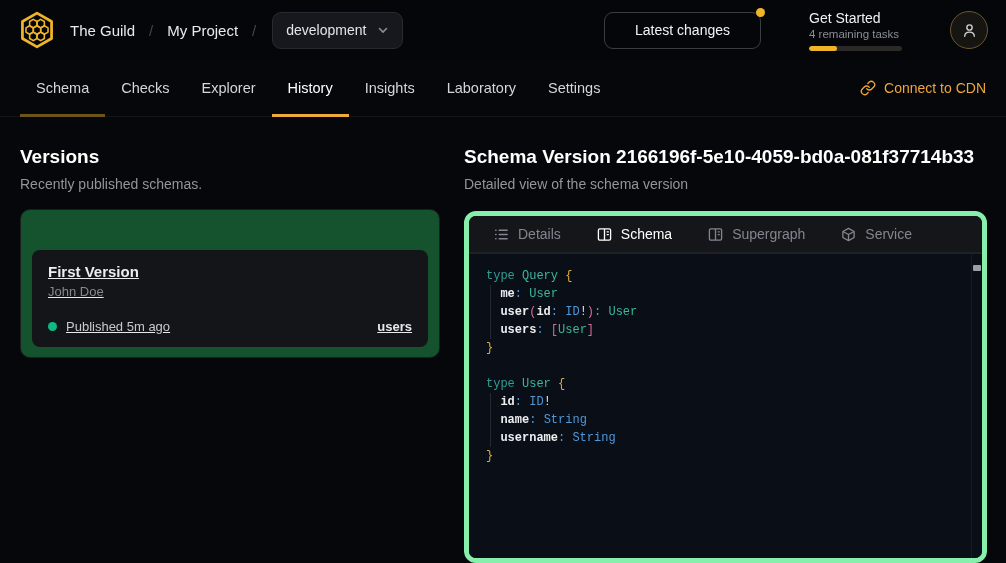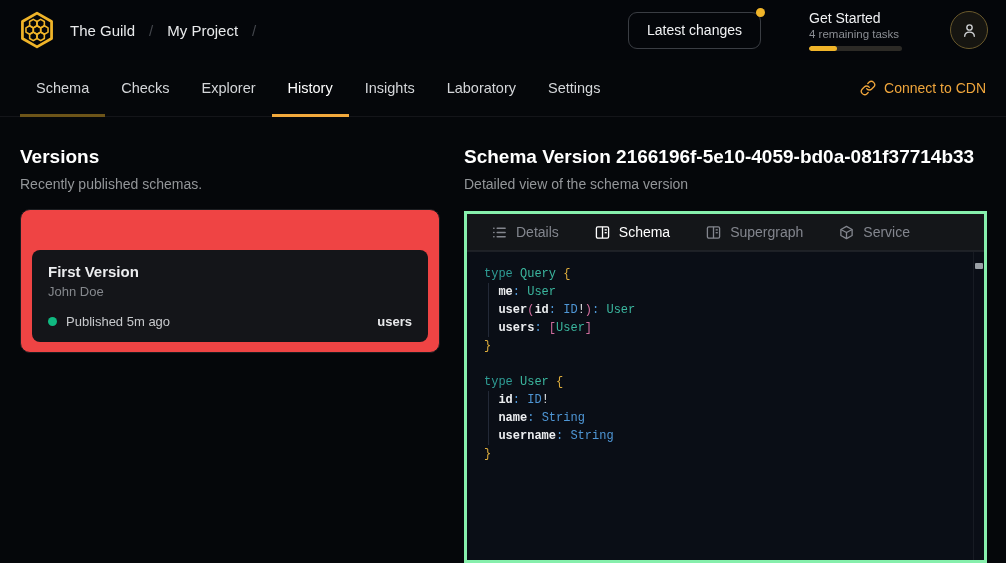--- a/index.html
+++ b/index.html
@@ -21,21 +21,21 @@
   .env-select {
     margin-left:16px; height:37px; padding:0 13px; border-radius:9px;
     background:#16181d; border:1px solid #272a30; display:flex; align-items:center;
     gap:11px; cursor:pointer;
   }
   .env-select .val { font-size:14px; color:#e4e5e8; }
   .chev { color:#8b8e94; display:flex; }
   .spacer { flex:1; }
   .latest-wrap { position:relative; }
   .latest-btn {
-    height:37px; padding:0 18px; border-radius:9px; background:transparent;
+    height:37px; padding:0 30px; border-radius:9px; background:transparent;
     border:1px solid #3a3d43; color:#f2f3f5; font-size:14px; cursor:pointer;
     font-family:inherit;
   }
   .notif-dot {
     position:absolute; top:-4px; right:-4px; width:9px; height:9px;
     border-radius:50%; background:#f0b429;
   }
   .get-started { margin-left:48px; width:93px; }
   .gs-title { font-size:14px; font-weight:400; color:#f0f1f3; }
   .gs-sub { font-size:11.5px; color:#8b8e94; margin-top:2px; white-space:nowrap; }
@@ -69,35 +69,35 @@
     display:flex; align-items:center; gap:8px; color:#f0a63c; font-size:14px;
     cursor:pointer;
   }
   
   .main { display:flex; padding:0 19px 0 20px; gap:24px; height:446px; }
   .col-left { width:420px; flex:0 0 420px; }
   .col-right { flex:1; min-width:0; display:flex; flex-direction:column; }
   .panel-title { margin-top:29px; font-size:19px; font-weight:bold; color:#ffffff; }
   .panel-sub { margin-top:8px; font-size:14px; color:#939699; }
   .versions-card {
-    margin-top:17px; background:#ef4444; border:1px solid #1b1d21;
-    border-radius:10px; padding:40px 11px 10px 11px;
+    margin-top:17px; background:#14532d; border:1px solid #1b1d21;
+    border-radius:10px; padding:40px 11px 10px 11px;text-decoration:underline;
   }
   .version-item {
     background:#141519; border-radius:8px; padding:13px 16px; cursor:pointer;
   }
   .v-name { font-size:15px; font-weight:600; color:#ecedef; }
   .v-author { font-size:13px; color:#85888d; margin-top:4px; }
-  .v-row { margin-top:15px; display:flex; align-items:center; gap:9px; }
+  .v-row { margin-top:20px; display:flex; align-items:center; gap:9px; }
   .v-dot { width:9px; height:9px; border-radius:50%; background:#10b981; flex:0 0 auto; }
   .v-status { font-size:13px; color:#c7c9cc; }
   .v-badge { margin-left:auto; font-size:13px; font-weight:bold; color:#e8e9eb; }
   
   .detail-card {
-    margin-top:19px; border:3px solid #86efac; border-radius:0;
+    margin-top:19px; border:5px solid #86efac; border-radius:12px;
     display:flex; flex-direction:column; flex:1; overflow:hidden;
   }
   .tabstrip {
     height:37px; flex:0 0 37px; background:#141619; border-bottom:1px solid #1f2227;
     display:flex; align-items:center; padding:0 25px; gap:36px;
   }
   .dtab { display:flex; align-items:center; gap:9px; font-size:14px; color:#83868e; cursor:pointer; }
   .dtab.active { color:#ffffff; font-weight:500; }
   .dtab svg { display:block; }
   .diffrow {
@@ -159,20 +159,28 @@
       <path d="M25 14 l3.46 2 v4 l-3.46 2 l-3.46 -2 v-4 Z" transform="translate(-14,0)"></path>
       <path d="M25 14 l3.46 2 v4 l-3.46 2 l-3.46 -2 v-4 Z" transform="translate(-10.5,6.06)"></path>
       <path d="M25 14 l3.46 2 v4 l-3.46 2 l-3.46 -2 v-4 Z" transform="translate(-3.5,6.06)"></path>
       <path d="M25 14 l3.46 2 v4 l-3.46 2 l-3.46 -2 v-4 Z"></path>
     </g>
   </svg>
   <span class="crumb">The Guild</span>
   <span class="crumb-sep">/</span>
   <span class="crumb">My Project</span>
   <span class="crumb-sep">/</span>
+  <div class="env-select">
+    <span class="val">development</span>
+    <span class="chev">
+      <svg viewBox="0 0 12 12" width="12" height="12" fill="none" stroke="currentColor" stroke-width="1.6" stroke-linecap="round">
+          <path d="M2.5 4.5 L6 8 L9.5 4.5"></path>
+        </svg>
+    </span>
+  </div>
   <div class="spacer"></div>
   <div class="latest-wrap">
     <button class="latest-btn">Latest changes</button>
     <span class="notif-dot"></span>
   </div>
   <div class="get-started">
     <div class="gs-title">Get Started</div>
     <div class="gs-sub">4 remaining tasks</div>
     <div class="gs-bar">
       <div class="gs-fill" style="width: 30%;"></div>

